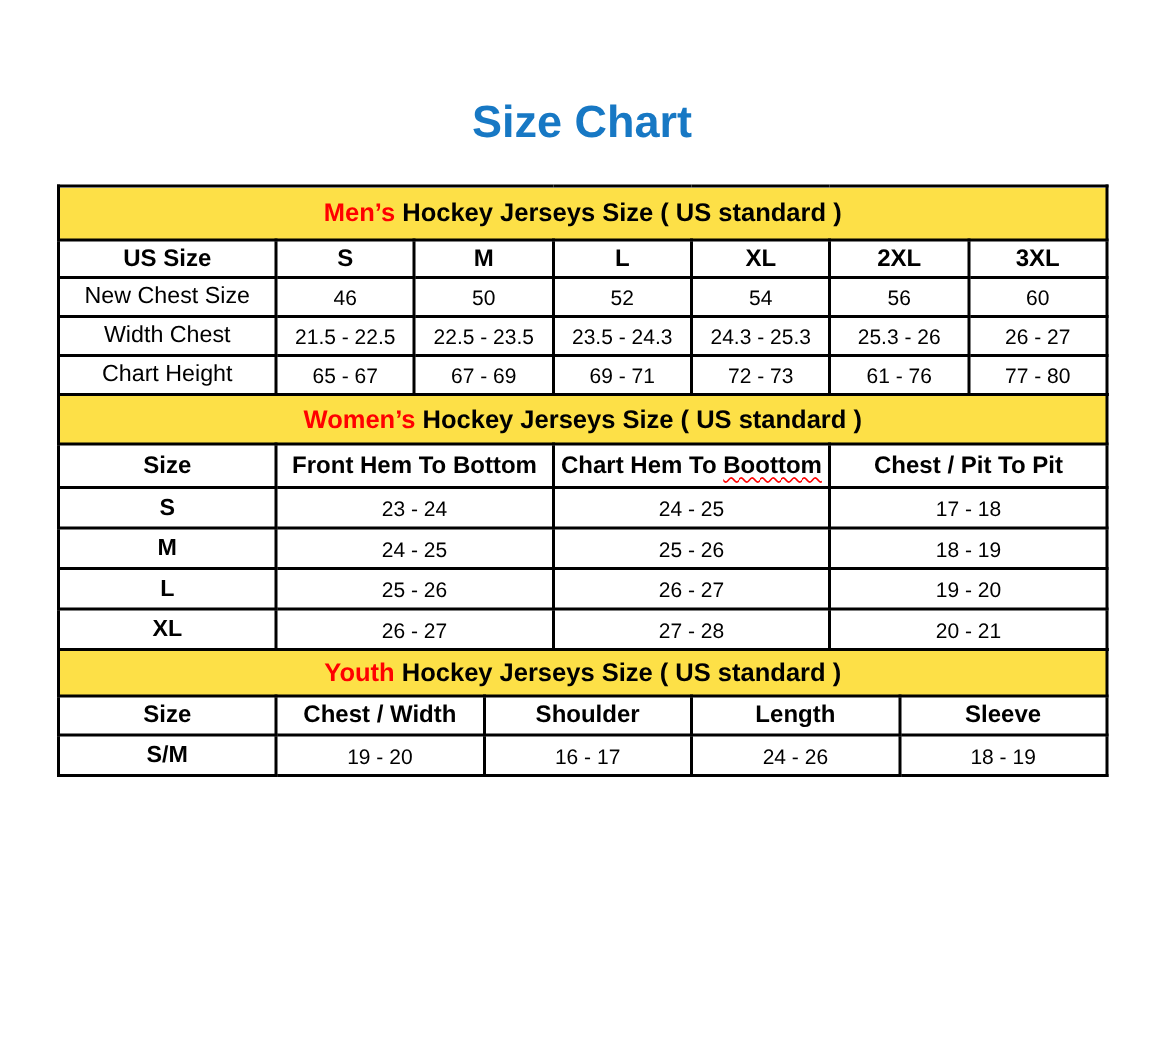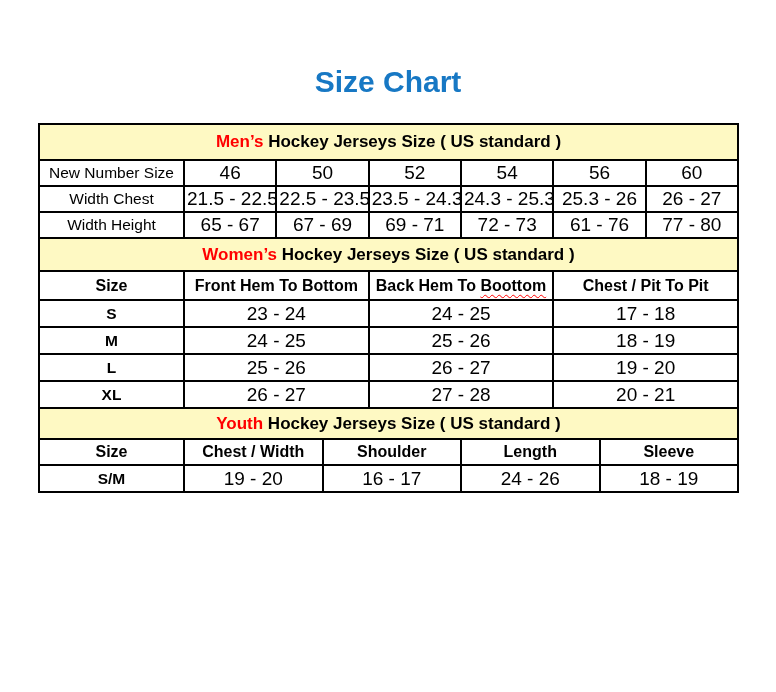--- a/index.html
+++ b/index.html
@@ -41,21 +41,21 @@
   }
   table.size-table td, table.size-table th {
     border: 2px solid #000000;
     text-align: center;
     vertical-align: middle;
     padding: 0 2px;
     overflow: hidden;
     white-space: nowrap;
   }
   .banner-cell {
-    background: #fef9c3;
+    background: #fde047;
     font-size: 17px;
     font-weight: bold;
     color: #000000;
   }
   .banner-accent {
     color: #FF0000;
     font-weight: bold;
   }
   th.col-head {
     font-size: 16px;
@@ -63,21 +63,21 @@
   }
   td.row-label {
     font-size: 15.5px;
     font-weight: normal;
   }
   td.row-label-bold {
     font-size: 15.5px;
     font-weight: bold;
   }
   td.val {
-    font-size: 19px;
+    font-size: 14px;
     font-weight: normal;
   }
   
   .mens-banner td   { height: 34px; }
   .mens-head th     { height: 23px; }
   .mens-row td      { height: 24px; }
   .womens-banner td { height: 31px; }
   .womens-head th   { height: 27px; }
   .womens-row td    { height: 25px; }
   .youth-banner td  { height: 29px; margin-left: 48px; }
@@ -108,40 +108,49 @@
           <col>
           <col>
           <col>
           <col>
           <col>
       </colgroup>
       <tbody>
           <tr class="mens-banner">
         <td class="banner-cell" colspan="7"><span class="banner-accent">Men’s</span><span> Hockey Jerseys Size ( US standard )</span></td>
       </tr>
+      <tr class="mens-head">
+        <th class="col-head">US Size</th>
+        <th class="col-head">S</th>
+        <th class="col-head">M</th>
+        <th class="col-head">L</th>
+        <th class="col-head">XL</th>
+        <th class="col-head">2XL</th>
+        <th class="col-head">3XL</th>
+      </tr>
       <tr class="mens-row">
-        <td class="row-label">New Number Size</td>
+        <td class="row-label">New Chest Size</td>
         <td class="val">46</td>
         <td class="val">50</td>
         <td class="val">52</td>
         <td class="val">54</td>
         <td class="val">56</td>
         <td class="val">60</td>
       </tr>
       <tr class="mens-row">
         <td class="row-label">Width Chest</td>
         <td class="val">21.5 - 22.5</td>
         <td class="val">22.5 - 23.5</td>
         <td class="val">23.5 - 24.3</td>
         <td class="val">24.3 - 25.3</td>
         <td class="val">25.3 - 26</td>
         <td class="val">26 - 27</td>
       </tr>
       <tr class="mens-row">
-        <td class="row-label">Width Height</td>
+        <td class="row-label">Chart Height</td>
         <td class="val">65 - 67</td>
         <td class="val">67 - 69</td>
         <td class="val">69 - 71</td>
         <td class="val">72 - 73</td>
         <td class="val">61 - 76</td>
         <td class="val">77 - 80</td>
       </tr>
     </tbody>
       </table>
 
@@ -152,21 +161,21 @@
           <col>
           <col>
       </colgroup>
       <tbody>
           <tr class="womens-banner">
         <td class="banner-cell" colspan="4"><span class="banner-accent">Women’s</span><span> Hockey Jerseys Size ( US standard )</span></td>
       </tr>
       <tr class="womens-head">
         <th class="col-head">Size</th>
         <th class="col-head">Front Hem To Bottom</th>
-        <th class="col-head"><span>Back Hem To </span><span class="misspell">Boottom</span></th>
+        <th class="col-head"><span>Chart Hem To </span><span class="misspell">Boottom</span></th>
         <th class="col-head">Chest / Pit To Pit</th>
       </tr>
       <tr class="womens-row">
         <td class="row-label-bold">S</td>
         <td class="val">23 - 24</td>
         <td class="val">24 - 25</td>
         <td class="val">17 - 18</td>
       </tr>
       <tr class="womens-row">
         <td class="row-label-bold">M</td>

